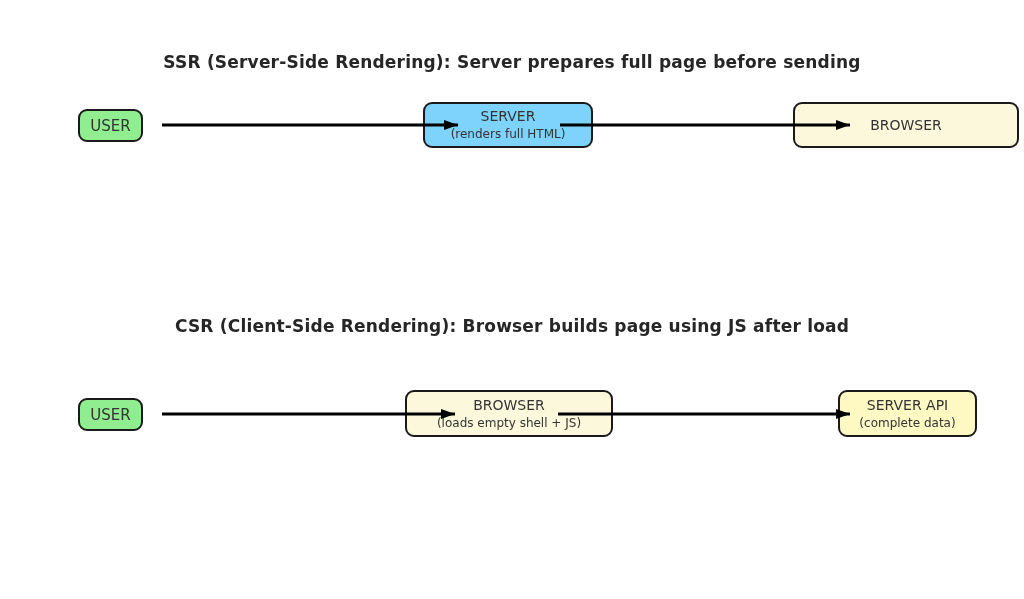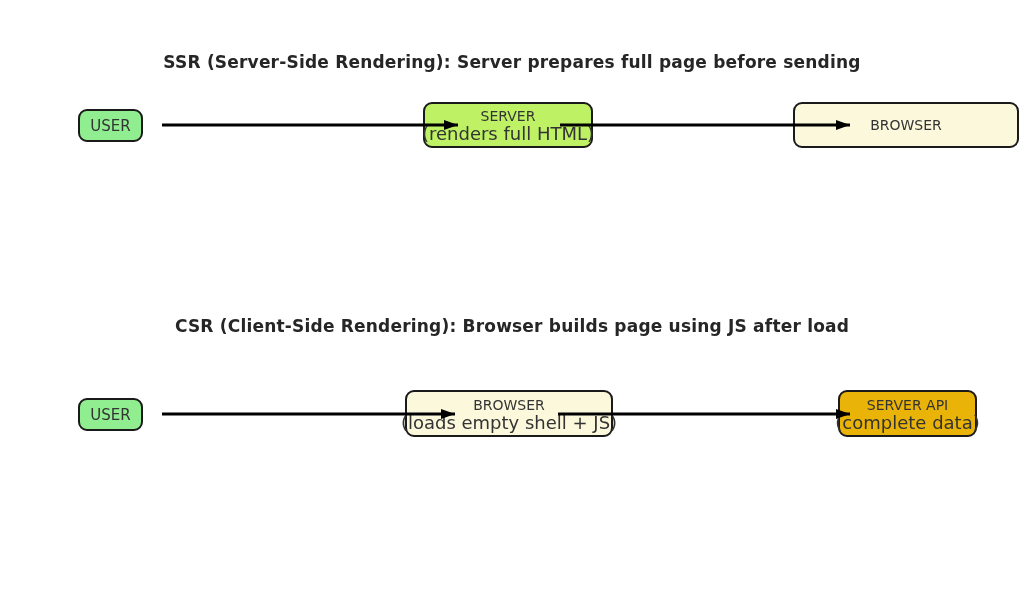--- a/index.html
+++ b/index.html
@@ -35,21 +35,21 @@
     border: 2px solid #1a1a1a;
     border-radius: 9px;
     display: flex;
     flex-direction: column;
     align-items: center;
     justify-content: center;
     text-align: center;
     color: #333333;
   }
   .node .node-label    { font-size: 14px; line-height: 18px; white-space: nowrap; }
-  .node .node-sublabel { font-size: 18px; line-height: 18px; white-space: nowrap; }
+  .node .node-sublabel { font-size: 12px; line-height: 18px; white-space: nowrap; }
 
   .n-user1     { left: 78px;  top: 109px; width: 65px;  height: 33px; font-size: 15px; }
   .n-server1   { left: 423px; top: 102px; width: 170px; height: 46px; }
   .n-browser1  { left: 793px; top: 102px; width: 226px; height: 46px; }
   .n-user2     { left: 78px;  top: 398px; width: 65px;  height: 33px; font-size: 15px; }
   .n-browser2  { left: 405px; top: 390px; width: 208px; height: 47px; }
   .n-serverapi { left: 838px; top: 390px; width: 139px; height: 47px; }
   .n-user1 .node-label, .n-user2 .node-label { font-size: 15px; }
 
   svg.arrows {
@@ -66,41 +66,41 @@
 <body>
 
 <div class="canvas">
 
   <h2 class="flow-title t1">SSR (Server-Side Rendering): Server prepares full page before sending</h2>
 
   <div class="node n-user1" style="background-color: rgb(144, 238, 144);">
     <div class="node-label">USER</div>
   </div>
 
-  <div class="node n-server1" style="background-color: #bef264;">
+  <div class="node n-server1" style="background-color: #7dd3fc;">
     <div class="node-label">SERVER</div>
     <div class="node-sublabel">(renders full HTML)</div>
   </div>
 
   <div class="node n-browser1" style="background-color: rgb(251, 248, 220);">
     <div class="node-label">BROWSER</div>
   </div>
 
   <h2 class="flow-title t2">CSR (Client-Side Rendering): Browser builds page using JS after load</h2>
 
   <div class="node n-user2" style="background-color: rgb(144, 238, 144);">
     <div class="node-label">USER</div>
   </div>
 
   <div class="node n-browser2" style="background-color: rgb(251, 248, 220);">
     <div class="node-label">BROWSER</div>
     <div class="node-sublabel">(loads empty shell + JS)</div>
   </div>
 
-  <div class="node n-serverapi" style="background-color: #eab308;">
+  <div class="node n-serverapi" style="background-color: #fef9c3;">
     <div class="node-label">SERVER API</div>
     <div class="node-sublabel">(complete data)</div>
   </div>
 
   <svg class="arrows" width="1024" height="599">
     <defs>
       <marker id="ah" viewBox="0 0 14 10" refX="14" refY="5" markerWidth="14" markerHeight="10" markerUnits="userSpaceOnUse" orient="auto">
         <path d="M0,0 L14,5 L0,10 Z" style="fill: rgb(0, 0, 0);"></path>
       </marker>
     </defs>

